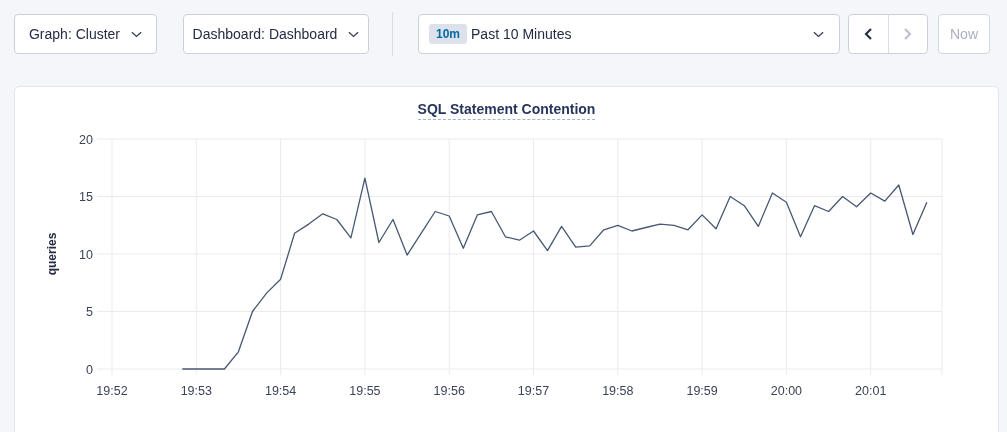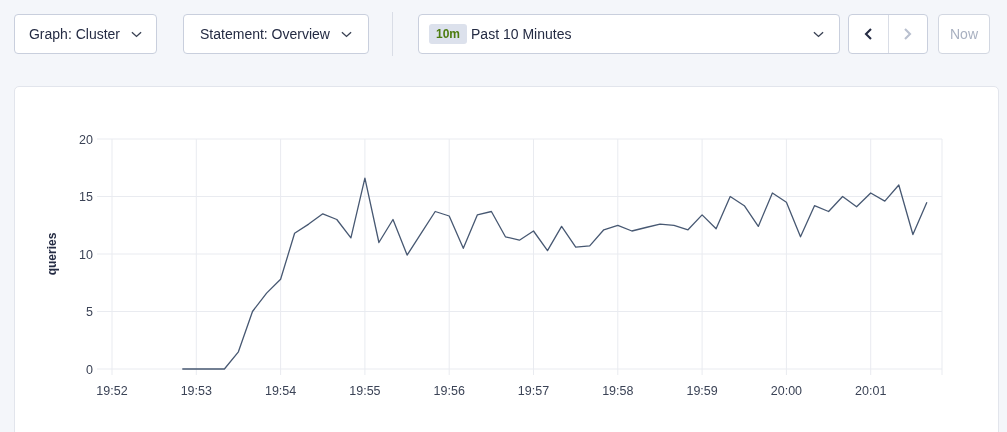--- a/index.html
+++ b/index.html
@@ -20,21 +20,21 @@
   .dd { gap: 11px; }
   .dd-graph { left: 14px; width: 143px; }
   .dd-dashboard { left: 183px; width: 186px; }
   .vdivider { position: absolute; left: 392px; top: 12px; width: 1px; height: 44px; background: #d9dde6; }
   .timepicker {
     position: absolute; left: 418px; top: 14px; width: 422px; height: 40px;
     background: #fff; border: 1px solid #c9cfdd; border-radius: 4px;
     display: flex; align-items: center; padding: 0 15px 0 10px; cursor: pointer;
   }
   .badge {
-    background: #dce1ec; color: #4d7c0f; border-radius: 3px;
+    background: #dce1ec; color: #0369a1; border-radius: 3px;
     font-size: 12px; font-weight: 700; padding: 4px 7px; line-height: 1;
   }
   .timelabel { margin-left: 4px; font-size: 14px; }
   .tp-chevron { margin-left: auto; }
   .navgroup {
     position: absolute; left: 848px; top: 14px; width: 80px; height: 40px;
     background: #fff; border: 1px solid #c9cfdd; border-radius: 4px;
     display: flex;
   }
   .navgroup button {
@@ -65,21 +65,21 @@
 
 <div class="topbar">
   <button class="btn dd dd-graph">
     <span>Graph: Cluster</span>
     <svg width="11" height="7" viewBox="0 0 12 7">
         <path d="M1 1 L6 5.6 L11 1" fill="none" stroke="#3a4254" stroke-width="1.5"></path>
       </svg>
   </button>
 
   <button class="btn dd dd-dashboard">
-    <span>Statement: Overview</span>
+    <span>Dashboard: Dashboard</span>
     <svg width="11" height="7" viewBox="0 0 12 7">
         <path d="M1 1 L6 5.6 L11 1" fill="none" stroke="#3a4254" stroke-width="1.5"></path>
       </svg>
   </button>
 
   <div class="vdivider"></div>
 
   <div class="timepicker">
     <span class="badge">10m</span>
     <span class="timelabel">Past 10 Minutes</span>
@@ -98,20 +98,23 @@
       <svg width="13" height="14" viewBox="0 0 13 14">
           <path d="M4 2 L9 7 L4 12" fill="none" stroke="#b9c0cf" stroke-width="2.1"></path>
         </svg>
     </button>
   </div>
 
   <button class="btn btn-now" disabled="">Now</button>
 </div>
 
 <div class="card">
+  <div class="title-wrap">
+    <span class="chart-title">SQL Statement Contention</span>
+  </div>
   <span class="ylabel">queries</span>
   <svg id="chart-svg" width="983" height="344" viewBox="0 0 983 344">
       <line x1="97" y1="282" x2="927" y2="282" stroke="#e9ebf0" stroke-width="1"></line>
       <line x1="82" y1="282" x2="97" y2="282" stroke="#e9ebf0" stroke-width="1"></line>
       <text x="78" y="286.5" text-anchor="end" class="tick-text">0</text>
       <line x1="97" y1="224.5" x2="927" y2="224.5" stroke="#e9ebf0" stroke-width="1"></line>
       <line x1="82" y1="224.5" x2="97" y2="224.5" stroke="#e9ebf0" stroke-width="1"></line>
       <text x="78" y="229" text-anchor="end" class="tick-text">5</text>
       <line x1="97" y1="167" x2="927" y2="167" stroke="#e9ebf0" stroke-width="1"></line>
       <line x1="82" y1="167" x2="97" y2="167" stroke="#e9ebf0" stroke-width="1"></line>

